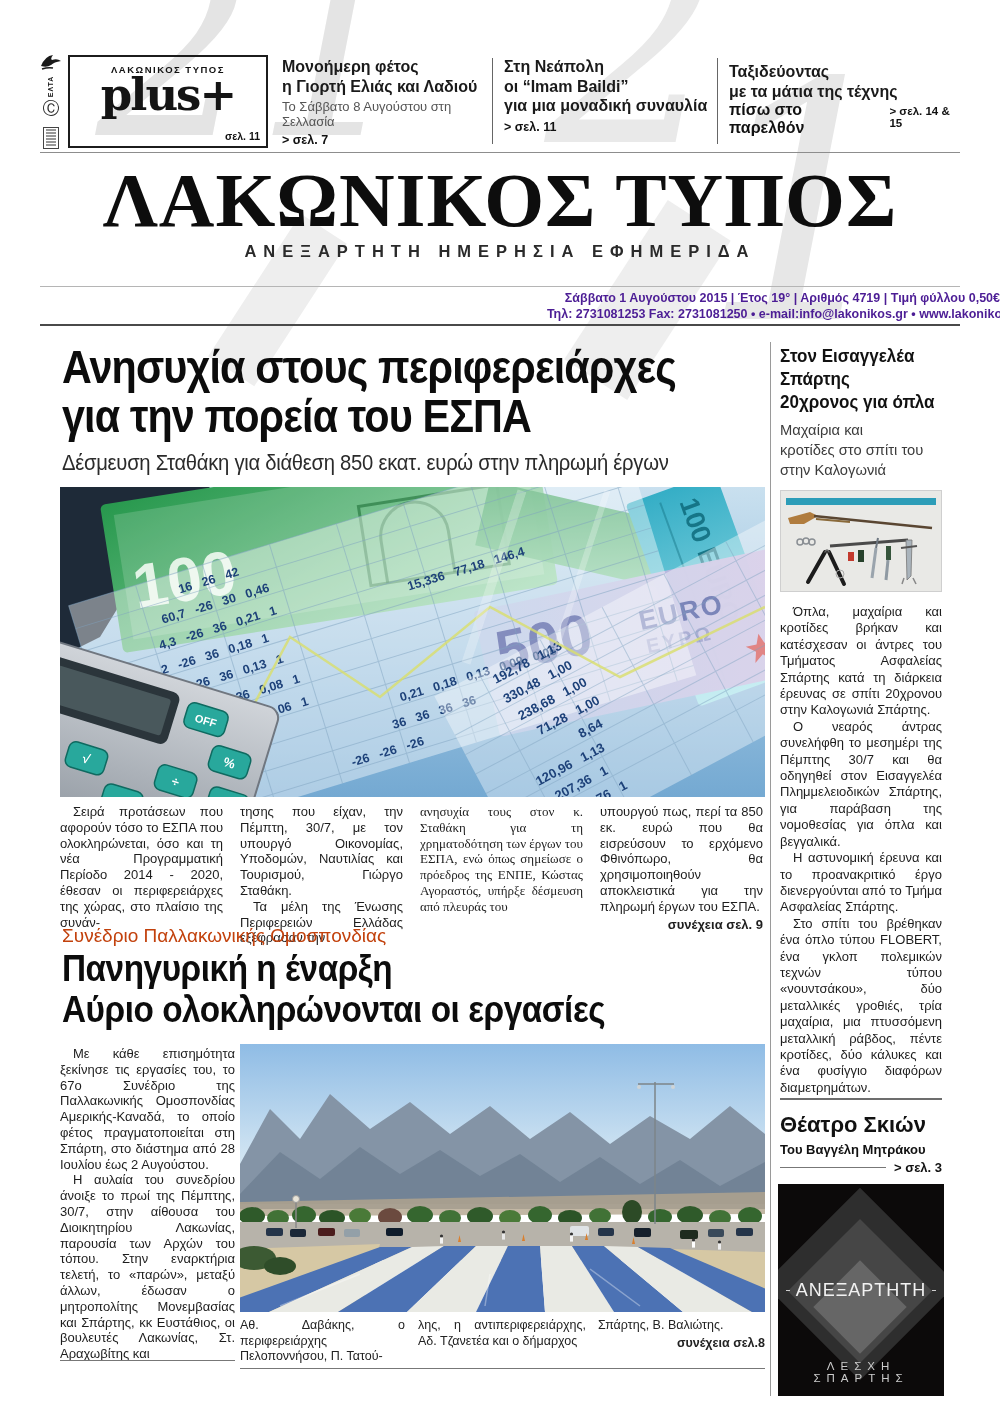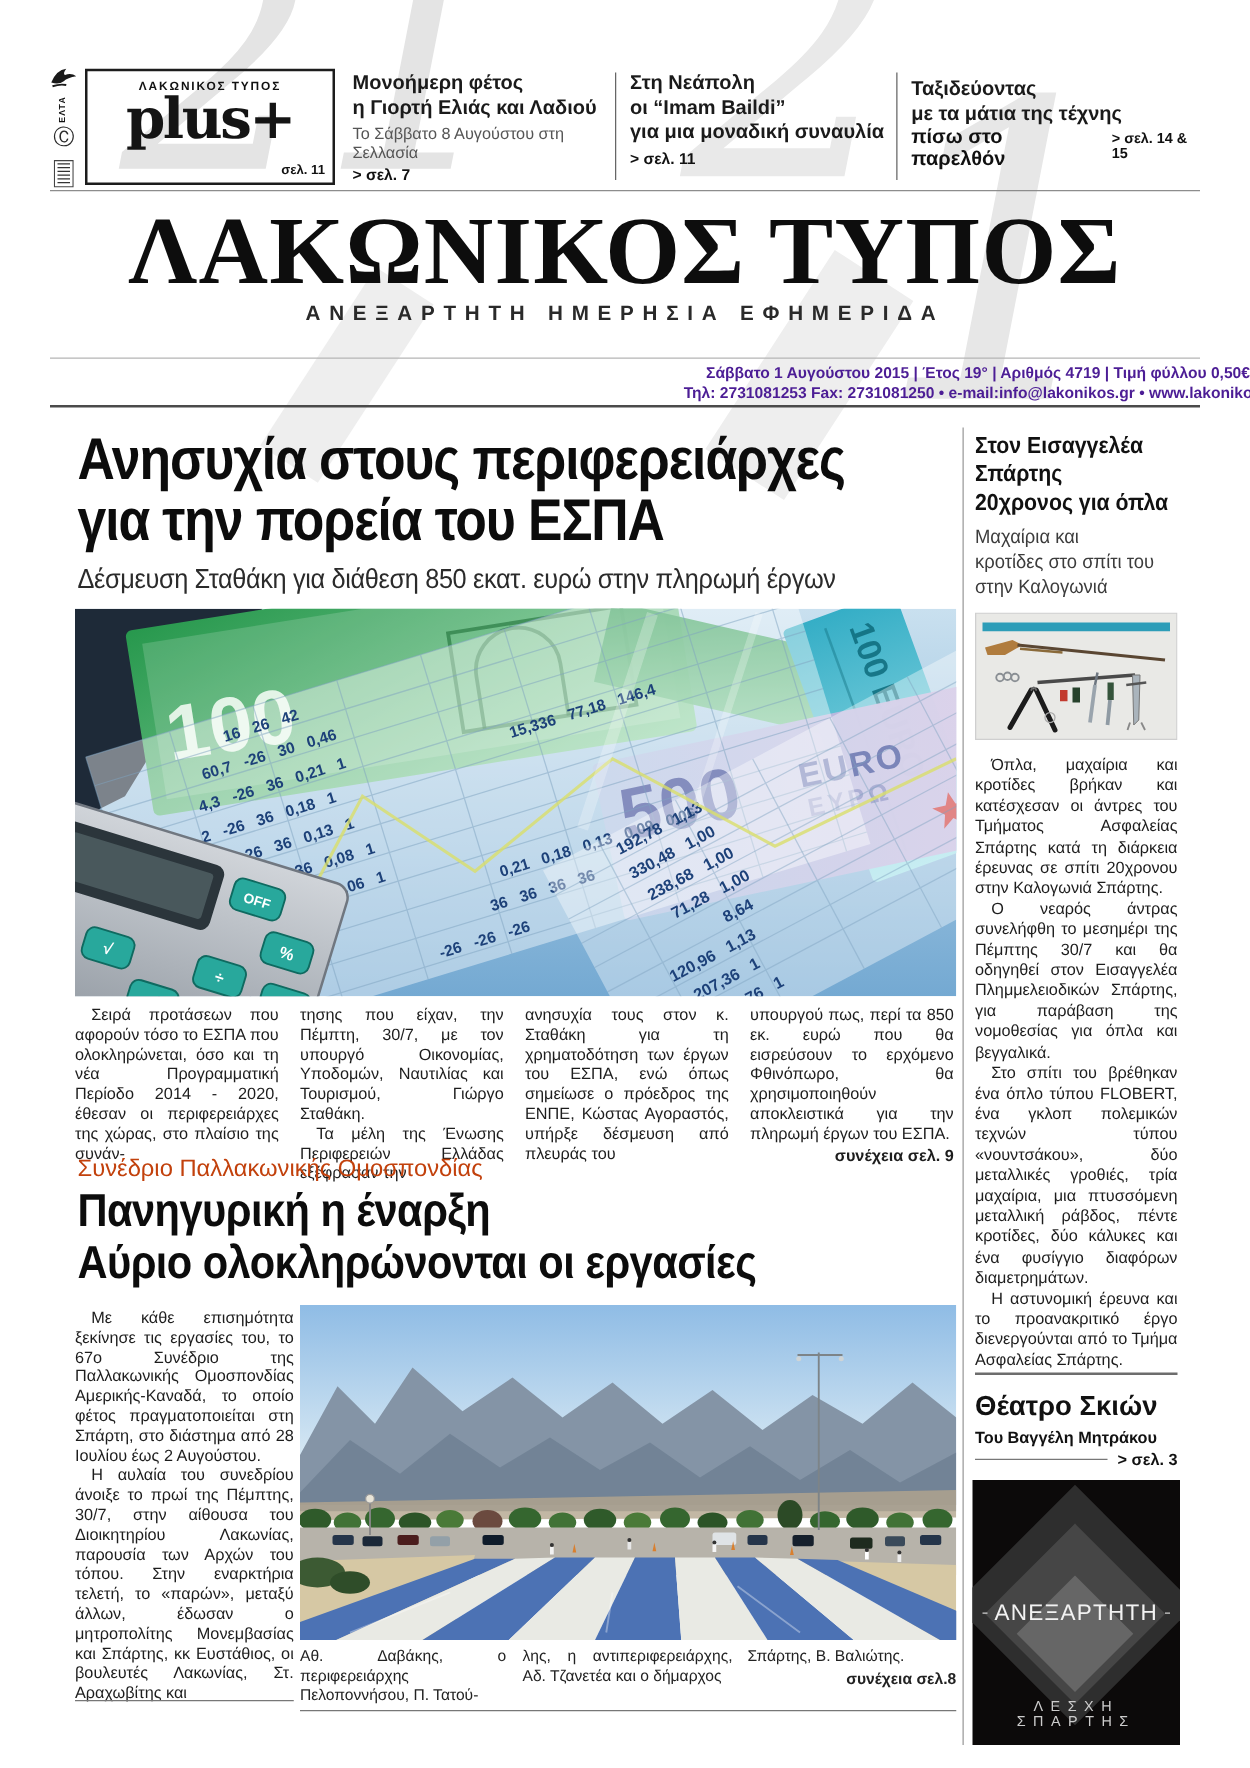--- a/index.html
+++ b/index.html
@@ -322,21 +322,21 @@
     </svg>
   </div>
 
   <div class="abs body just" style="left:60px;top:804px;width:163px;">
     <p class="ind" style="margin:0;">Σειρά προτάσεων που αφορούν τόσο το ΕΣΠΑ που ολοκληρώνεται, όσο και τη νέα Προγραμματική Περίοδο 2014 - 2020, έθεσαν οι περιφερειάρχες της χώρας, στο πλαίσιο της συνάν-</p>
   </div>
   <div class="abs body just" style="left:240px;top:804px;width:163px;">
     <p style="margin:0;">τησης που είχαν, την Πέμπτη, 30/7, με τον υπουργό Οικονομίας, Υποδομών, Ναυτιλίας και Τουρισμού, Γιώργο Σταθάκη.</p>
     <p class="ind" style="margin:0;">Τα μέλη της Ένωσης Περιφερειών Ελλάδας εξέφρασαν την</p>
   </div>
-  <div class="abs body just" style="left:420px;top:804px;width:163px;">
+  <div class="abs body just" style="left:420px;top:804px;width:163px;font-family:Liberation Serif, serif;">
     <p style="margin:0;">ανησυχία τους στον κ. Σταθάκη για τη χρηματοδότηση των έργων του ΕΣΠΑ, ενώ όπως σημείωσε ο πρόεδρος της ΕΝΠΕ, Κώστας Αγοραστός, υπήρξε δέσμευση από πλευράς του</p>
   </div>
   <div class="abs body just" style="left:600px;top:804px;width:163px;">
     <p style="margin:0;">υπουργού πως, περί τα 850 εκ. ευρώ που θα εισρεύσουν το ερχόμενο Φθινόπωρο, θα χρησιμοποιηθούν αποκλειστικά για την πληρωμή έργων του ΕΣΠΑ.</p>
     <div class="cont">συνέχεια σελ. 9</div>
   </div>
 
   <div class="abs kicker" style="left:62px;top:925px;">Συνέδριο Παλλακωνικής Ομοσπονδίας</div>
   <div class="abs headline2 preline" style="left:62px;top:948px;width:780px;transform:scaleX(0.9);transform-origin:left top;">Πανηγυρική η έναρξη
 Αύριο ολοκληρώνονται οι εργασίες</div>
@@ -505,22 +505,22 @@
           <line x1="121" y1="58" x2="137" y2="56" stroke="#555" stroke-width="2"></line>
           <line x1="124" y1="88" x2="122" y2="94" stroke="#888" stroke-width="1.5"></line>
           <line x1="133" y1="88" x2="136" y2="94" stroke="#888" stroke-width="1.5"></line>
         </g>
     </svg>
   </div>
 
   <div class="abs body just" style="left:780px;top:604px;width:162px;line-height:16.4px;">
     <p class="ind" style="margin:0;">Όπλα, μαχαίρια και κροτίδες βρήκαν και κατέσχεσαν οι άντρες του Τμήματος Ασφαλείας Σπάρτης κατά τη διάρκεια έρευνας σε σπίτι 20χρονου στην Καλογωνιά Σπάρτης.</p>
     <p class="ind" style="margin:0;">Ο νεαρός άντρας συνελήφθη το μεσημέρι της Πέμπτης 30/7 και θα οδηγηθεί στον Εισαγγελέα Πλημμελειοδικών Σπάρτης, για παράβαση της νομοθεσίας για όπλα και βεγγαλικά.</p>
+    <p class="ind" style="margin:0;">Η αστυνομική έρευνα και το προανακριτικό έργο διενεργούνται από το Τμήμα Ασφαλείας Σπάρτης.</p>
     <p class="ind" style="margin:0;">Στο σπίτι του βρέθηκαν ένα όπλο τύπου FLOBERT, ένα γκλοπ πολεμικών τεχνών τύπου «νουντσάκου», δύο μεταλλικές γροθιές, τρία μαχαίρια, μια πτυσσόμενη μεταλλική ράβδος, πέντε κροτίδες, δύο κάλυκες και ένα φυσίγγιο διαφόρων διαμετρημάτων.</p>
-    <p class="ind" style="margin:0;">Η αστυνομική έρευνα και το προανακριτικό έργο διενεργούνται από το Τμήμα Ασφαλείας Σπάρτης.</p>
   </div>
 
   <div class="hr" style="left:780px;top:1098px;width:162px;height:2px;background:#6d6d6d;"></div>
   <div class="abs theater-title" style="left:780px;top:1112px;">Θέατρο Σκιών</div>
   <div class="abs theater-byline" style="left:780px;top:1138px;">Του Βαγγέλη Μητράκου</div>
   <div class="abs refrow" style="left:780px;top:1160px;width:162px;">
     <span class="ln"></span>
     <span class="tx">&gt; σελ. 3</span>
   </div>
 

